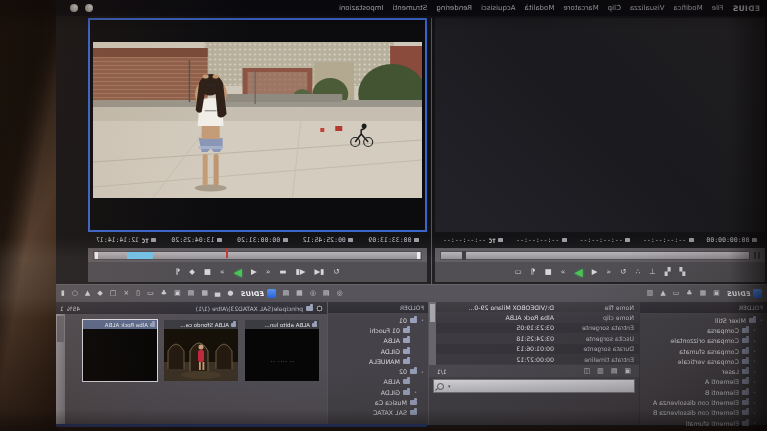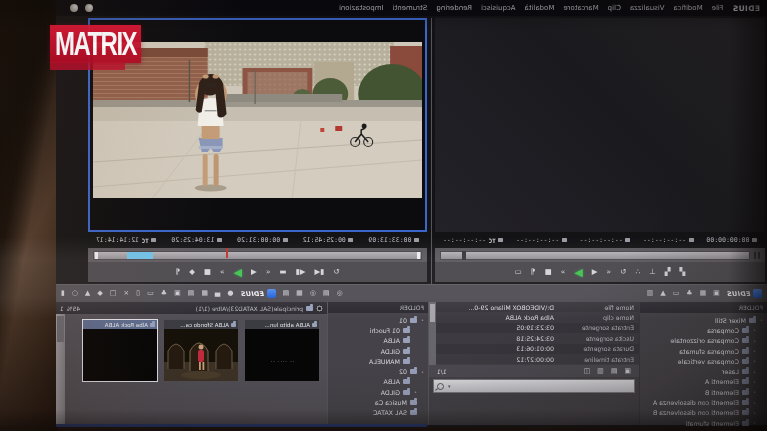--- a/index.html
+++ b/index.html
@@ -604,20 +604,17 @@
               </div>
             </div>
           <div class="binscroll"></div>
         </div>
       </div>
 
       <div class="bluestrip"></div>
     </div>
   </div>
 
-  <div class="watermark">
-      <span>MATRIX</span>
-    </div>
   <div class="ov warm"></div>
   <div class="ov refl"></div>
   <div class="ov vig"></div>
   <div class="ov redge"></div>
 </div>
 
 </body></html>

